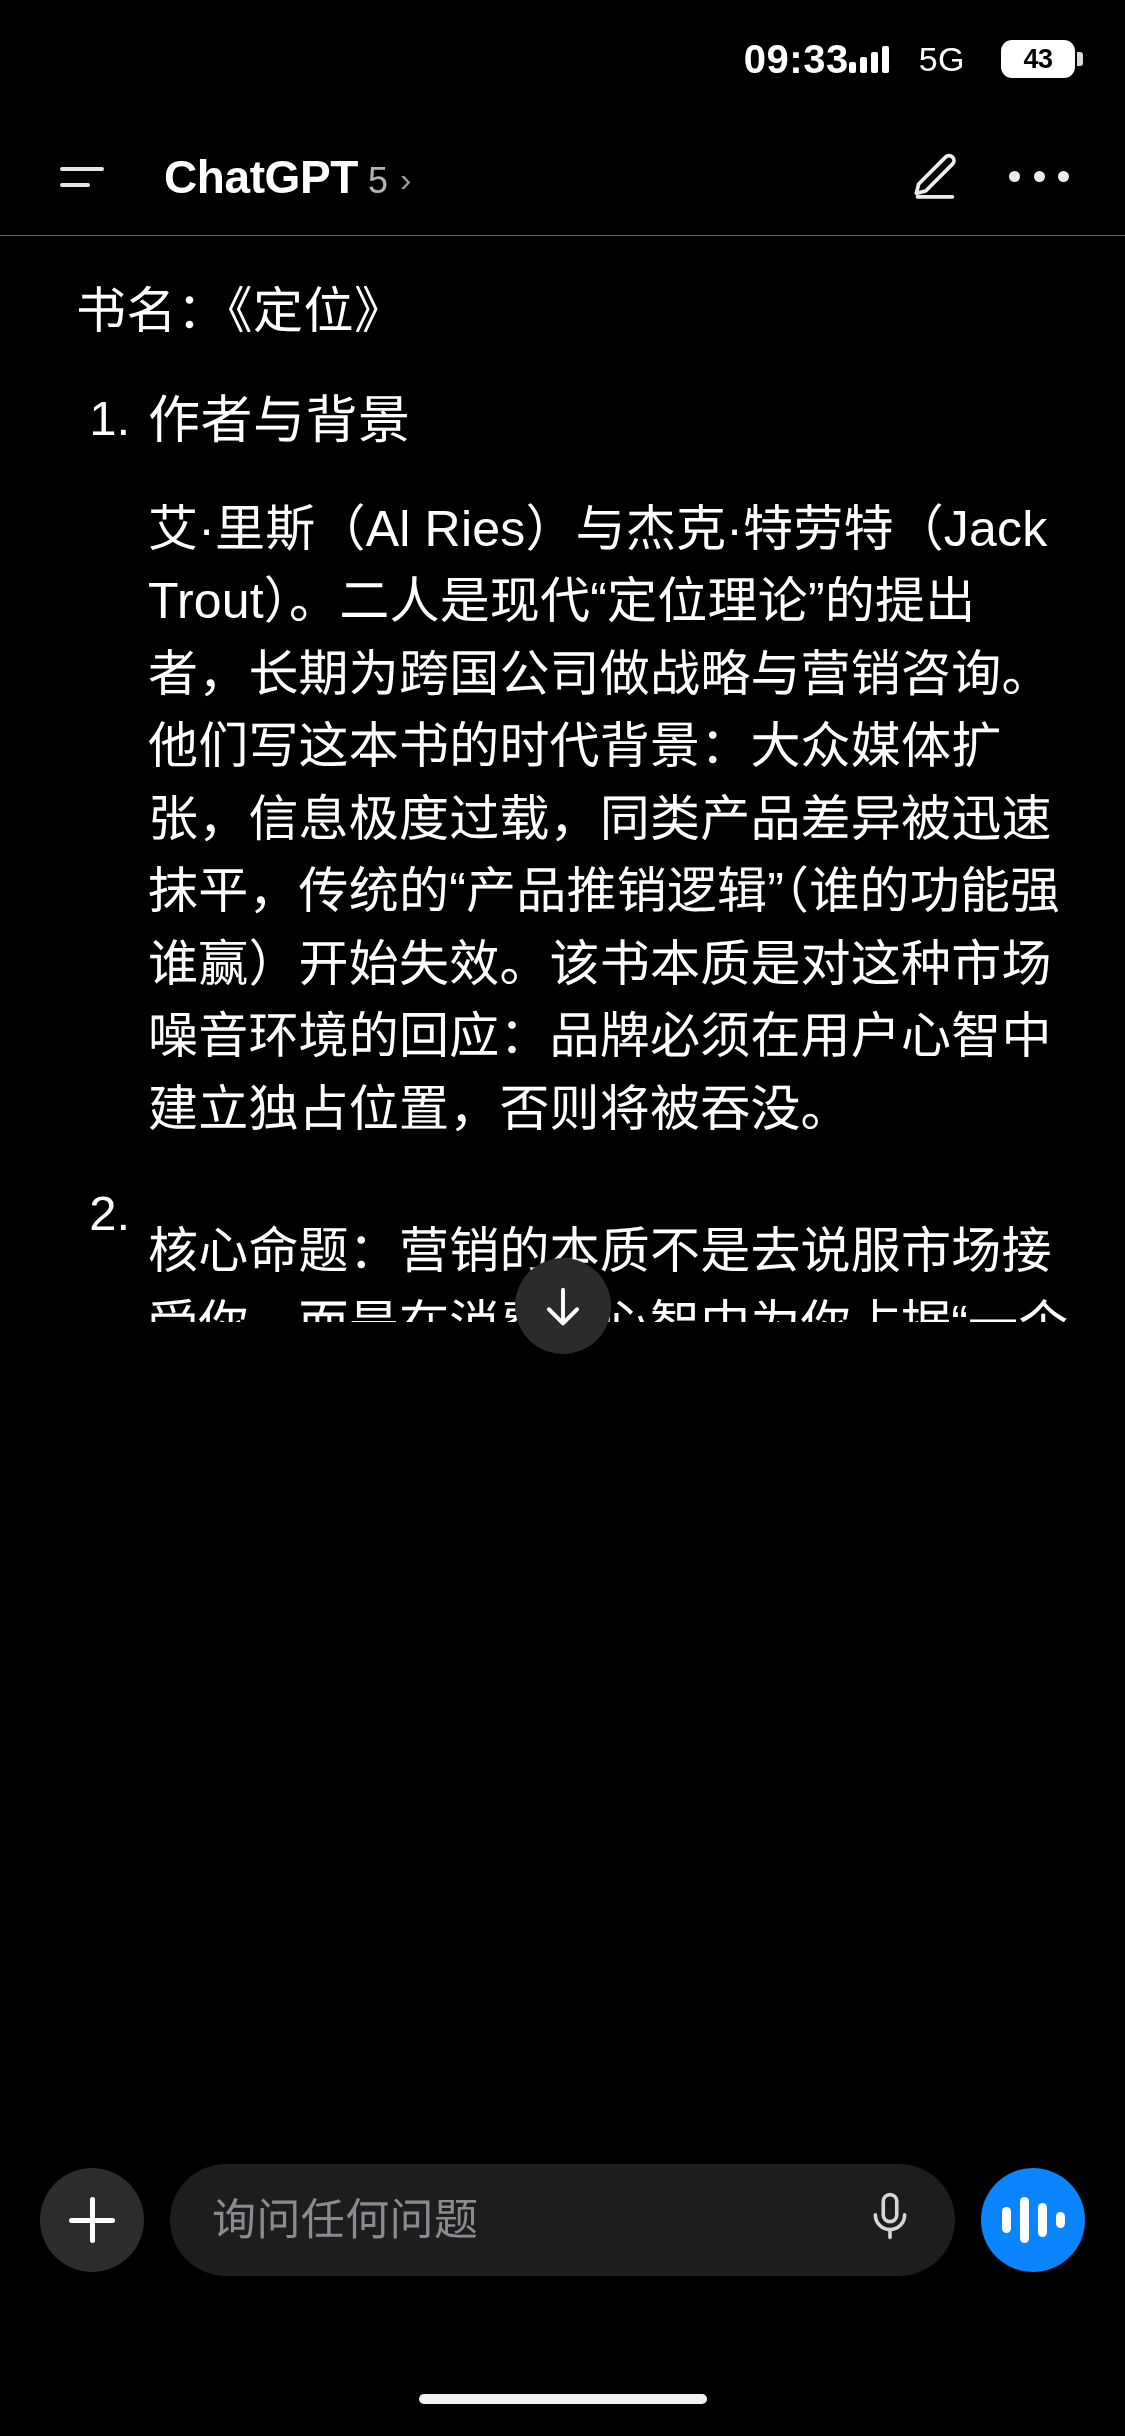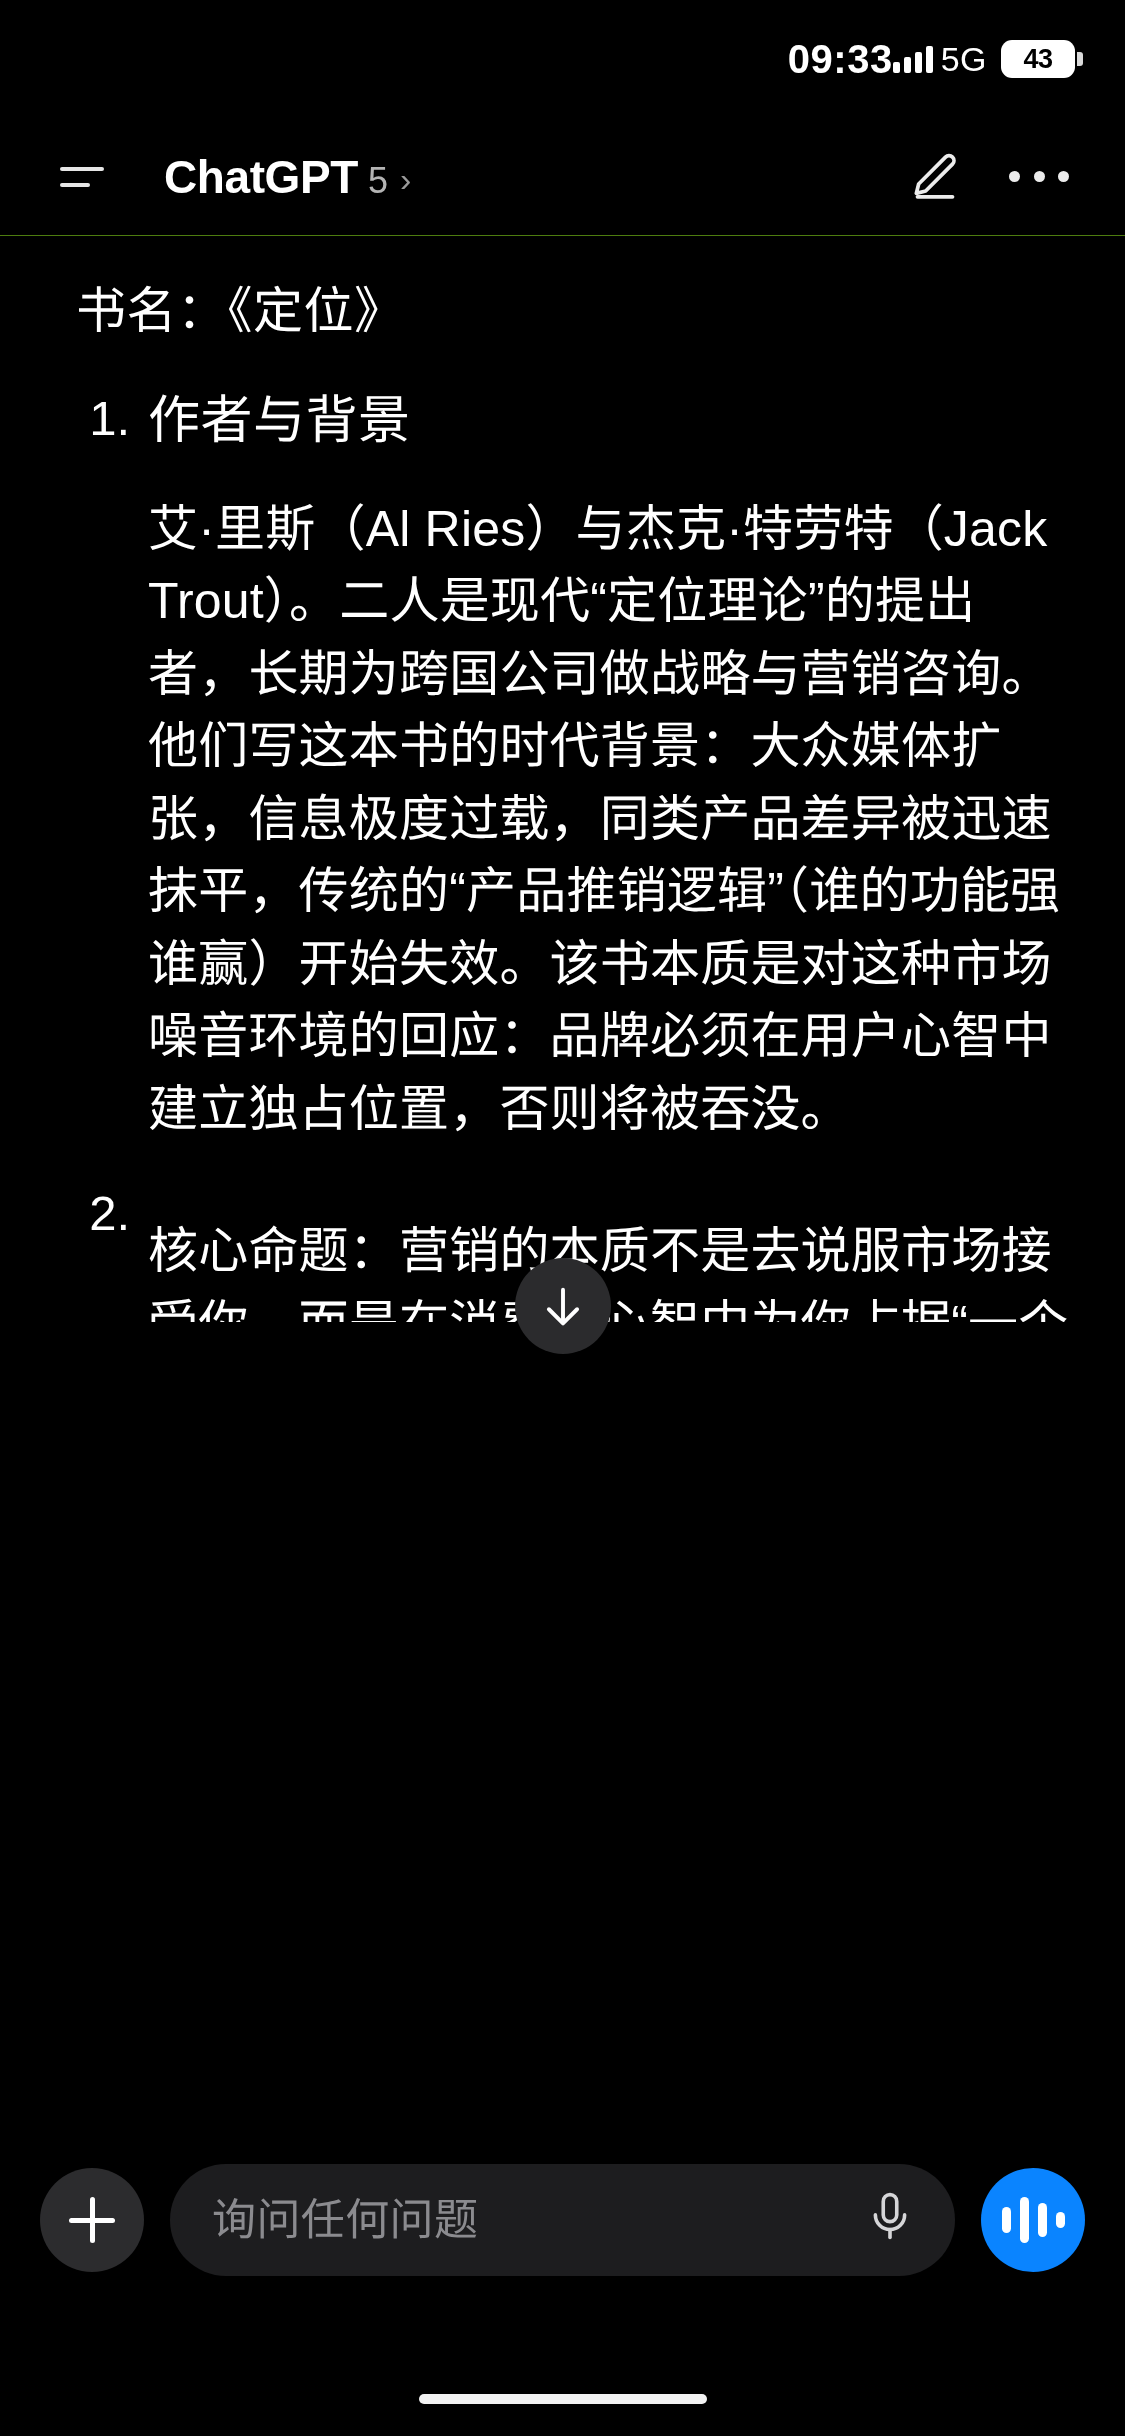--- a/index.html
+++ b/index.html
@@ -25,21 +25,21 @@
     color: #fff;
   }
   .status-time {
     font-size: 40px;
     font-weight: 600;
     letter-spacing: 0.5px;
   }
   .status-right {
     display: flex;
     align-items: center;
-    gap: 8px;
+    gap: 30px;
   }
   .signal-bars {
     display: flex;
     align-items: flex-end;
     gap: 4px;
     height: 28px;
   }
   .signal-bars i {
     display: block;
     width: 7px;

